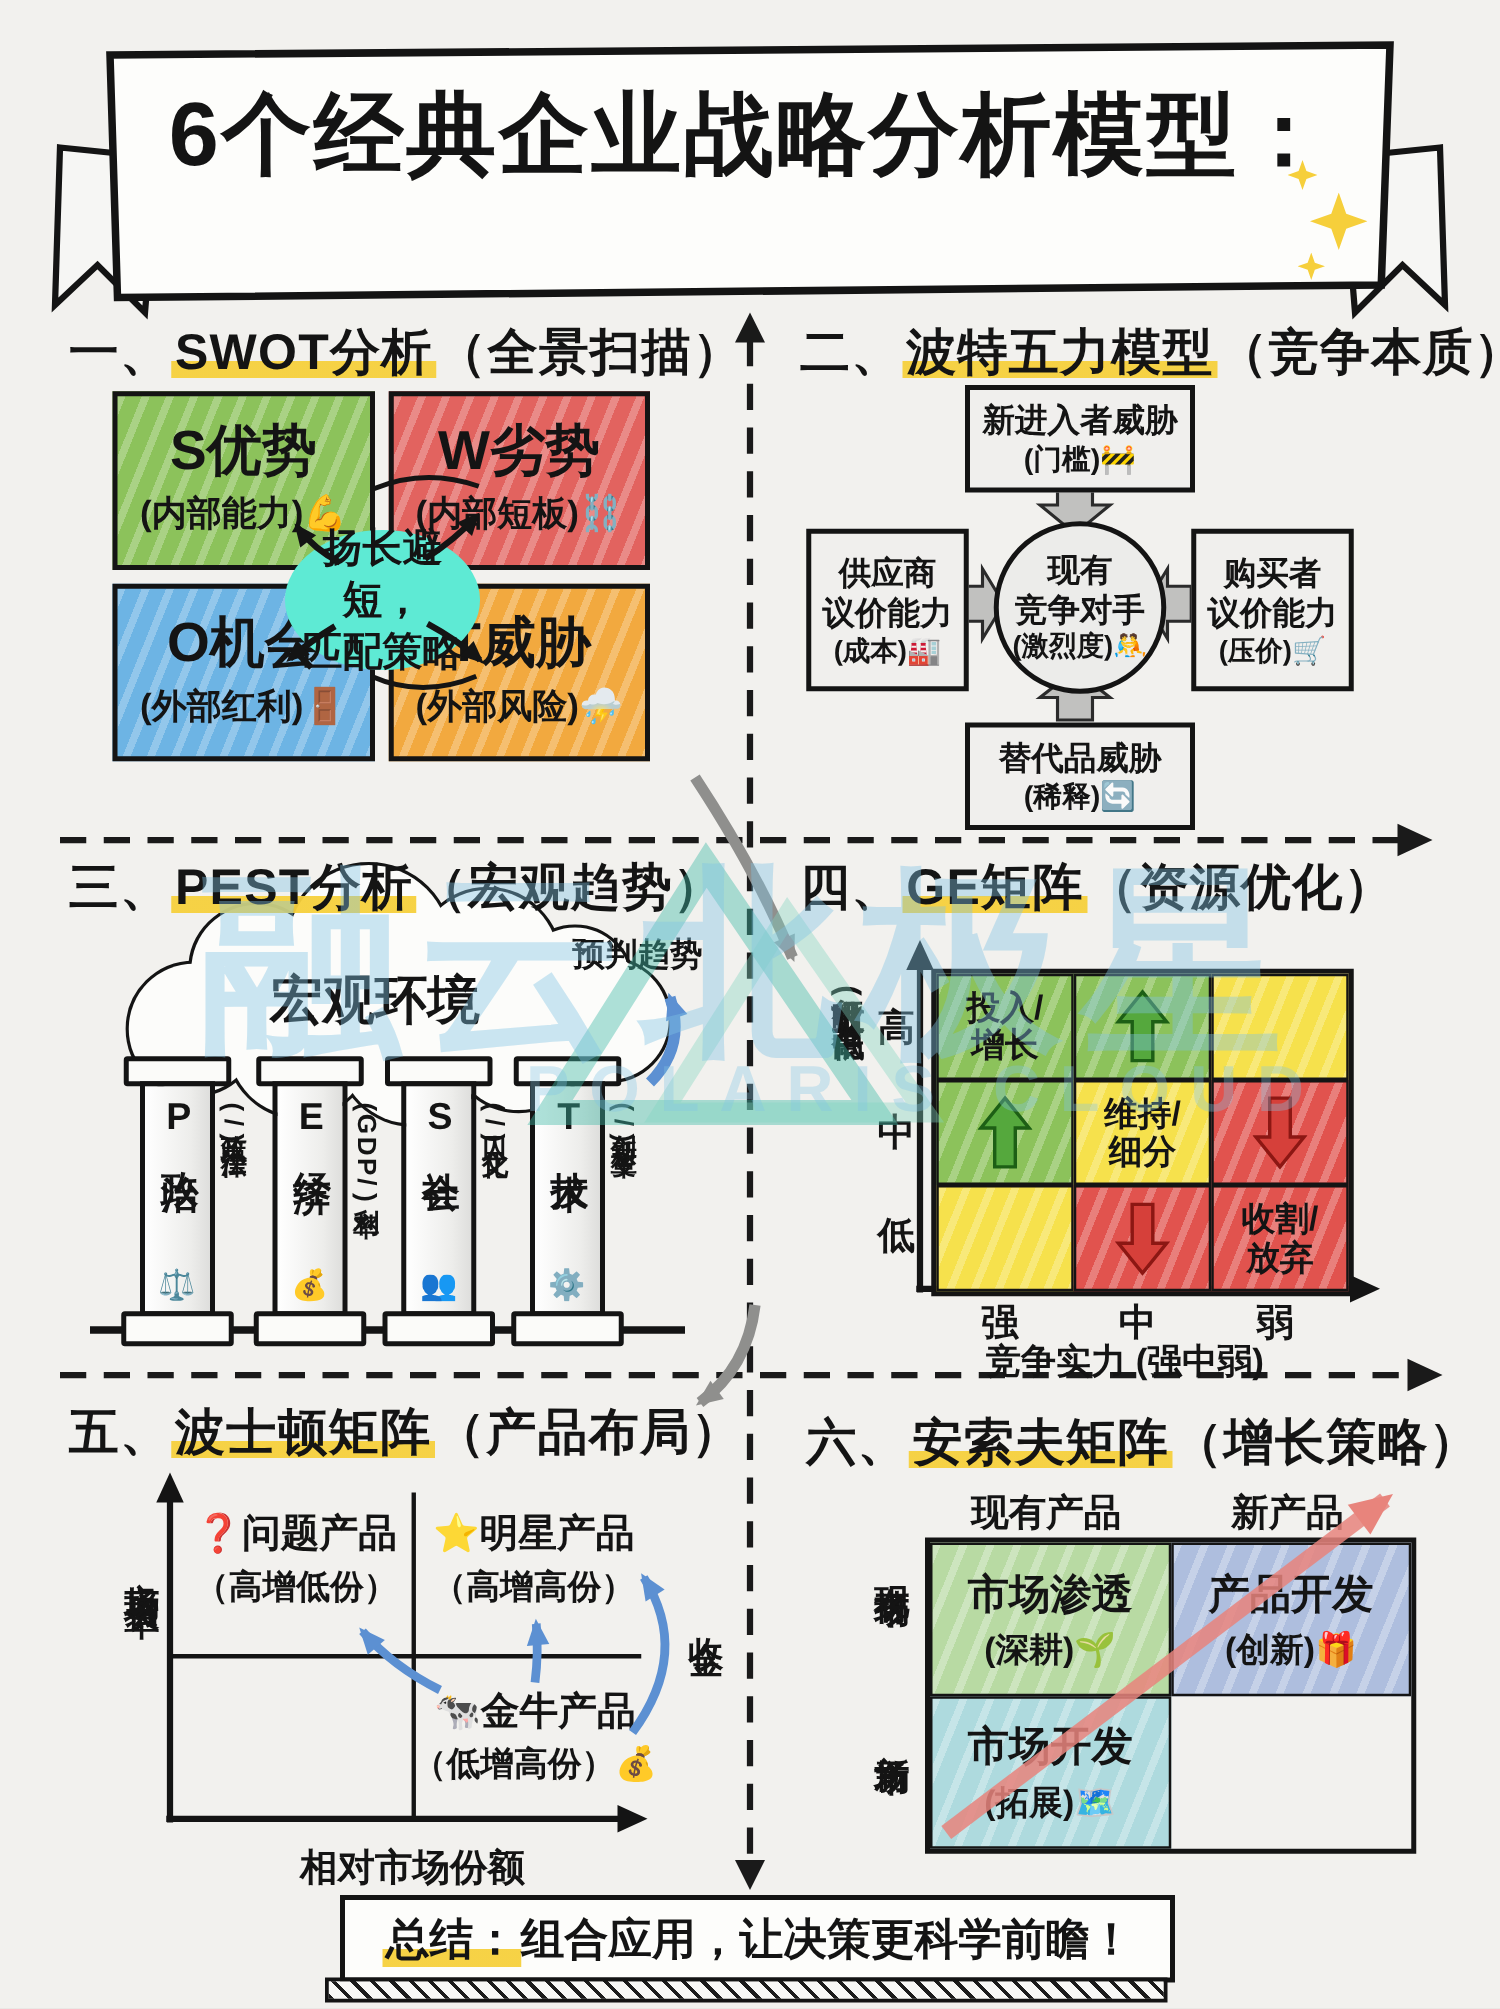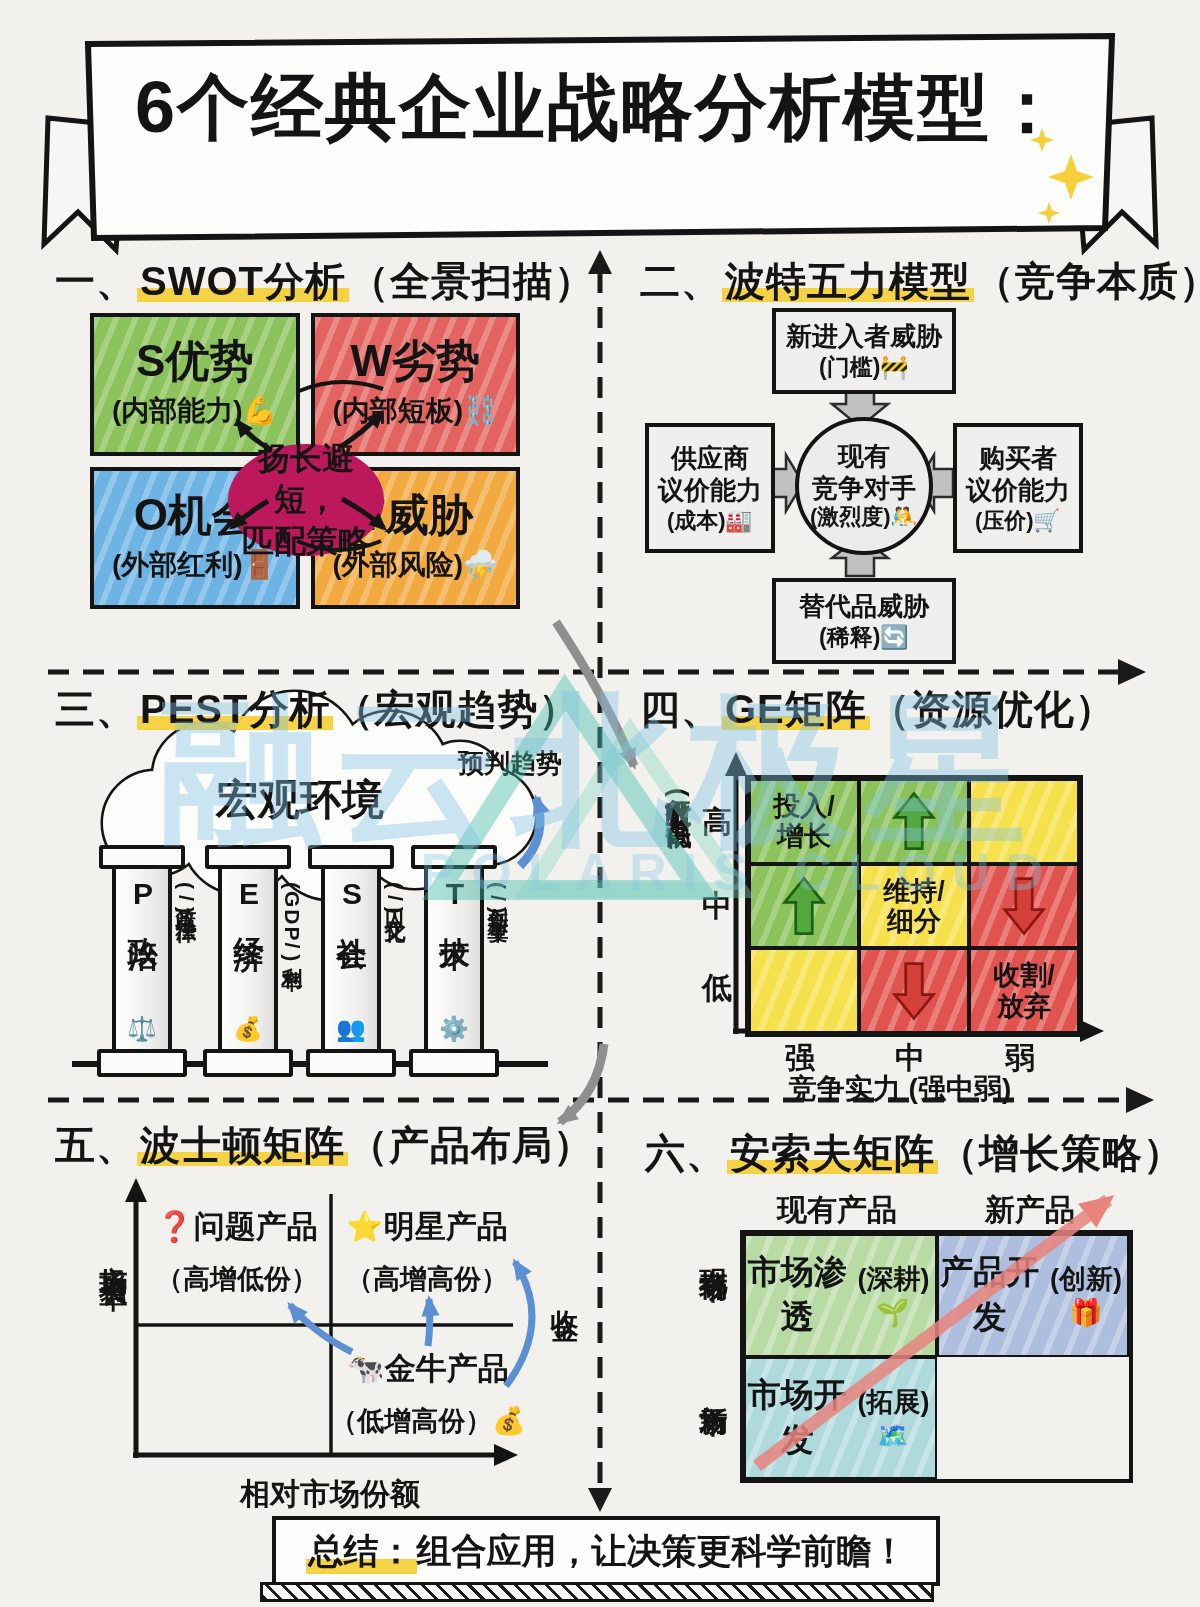--- a/index.html
+++ b/index.html
@@ -16,21 +16,21 @@
   
   .titleline{width:980px;left:110px;text-align:center;font-size:72px;font-weight:900;letter-spacing:2px;white-space:nowrap;}
   .spark{position:absolute;background:#f6cf3b;clip-path:polygon(50% 0,63% 37%,100% 50%,63% 63%,50% 100%,37% 63%,0 50%,37% 37%);}
 
   
   .swotgrid{left:90px;top:313px;width:430px;height:296px;display:grid;grid-template-columns:1fr 1fr;grid-template-rows:1fr 1fr;gap:11px;}
   .qd{border:4px solid #141414;display:flex;flex-direction:column;align-items:center;justify-content:center;gap:8px;text-align:center;}
   .qt{font-size:44px;font-weight:900;line-height:1.05;}
   .qs{font-size:28px;font-weight:900;}
   .hatch{background-image:repeating-linear-gradient(112deg, rgba(255,255,255,.26) 0px, rgba(255,255,255,.26) 6px, rgba(255,255,255,0) 6px, rgba(255,255,255,0) 18px);}
-  .swotcenter{left:228px;top:424px;width:156px;height:112px;background:#be185d;border-radius:50%;display:flex;flex-direction:column;align-items:center;justify-content:center;font-size:32px;font-weight:900;line-height:1.3;text-align:center;margin-top:20px;}
+  .swotcenter{left:228px;top:424px;width:156px;height:112px;background:#5eead4;border-radius:50%;display:flex;flex-direction:column;align-items:center;justify-content:center;font-size:32px;font-weight:900;line-height:1.3;text-align:center;}
 
   
   .pbox{background:#f0efed;border:4px solid #141414;display:flex;flex-direction:column;align-items:center;justify-content:center;line-height:1.25;text-align:center;font-weight:900;}
   .pl1{font-size:26px;} .pl2{font-size:23px;} .pl3{font-size:22px;}
   .pcircle{left:795px;top:417px;width:130px;height:130px;border:4px solid #141414;border-radius:50%;background:#ececea;display:flex;flex-direction:column;align-items:center;justify-content:center;line-height:1.22;text-align:center;font-weight:900;}
 
   
   .cloudlabel{left:185px;top:772px;width:230px;text-align:center;font-size:42px;font-weight:900;}
   .trendlabel{left:458px;top:746px;font-size:26px;font-weight:900;white-space:nowrap;}
   .pillar{top:845px;width:94px;display:flex;flex-direction:column;align-items:center;}
@@ -47,32 +47,32 @@
   .gegrid{left:745px;top:775px;width:330px;height:254px;display:grid;grid-template-columns:1fr 1fr 1fr;grid-template-rows:1fr 1fr 1fr;border:4px solid #141414;}
   .gec{border:2px solid #141414;display:flex;flex-direction:column;align-items:center;justify-content:center;font-size:27px;font-weight:900;line-height:1.12;text-align:center;}
   .ge-g{background-color:#8cc25b;} .ge-y{background-color:#f6e14c;} .ge-r{background-color:#e1534e;}
   .getick{font-size:30px;font-weight:900;}
   .geylab{left:662px;top:778px;height:260px;font-size:26px;letter-spacing:2px;}
   .gextitle{left:730px;top:1070px;width:340px;text-align:center;font-size:28px;font-weight:900;white-space:nowrap;}
 
   
   .bcgylab{left:94px;top:1243px;font-size:28px;letter-spacing:4px;}
   .bcgxlab{left:205px;top:1474px;width:250px;text-align:center;font-size:30px;font-weight:900;}
-  .bq{display:flex;flex-direction:column;align-items:center;gap:13px;text-align:center;font-weight:900;}
+  .bq{display:flex;flex-direction:column;align-items:center;gap:3px;text-align:center;font-weight:900;}
   .bqt{font-size:31px;white-space:nowrap;}
   .bqs{font-size:27px;white-space:nowrap;}
   .bqi{font-size:30px;}
   .qmark{color:#d23b36;} .starc{color:#f0c93c;}
   .flowlab{left:545px;top:1288px;font-size:28px;letter-spacing:4px;}
 
   
   .anscol{top:1190px;width:170px;text-align:center;font-size:30px;font-weight:900;white-space:nowrap;}
   .ansrow{left:694px;font-size:28px;letter-spacing:2px;}
   .ansgrid{left:740px;top:1230px;width:385px;height:245px;display:grid;grid-template-columns:1fr 1fr;grid-template-rows:1fr 1fr;border:4px solid #141414;}
-  .ansc{border:2px solid #141414;display:flex;flex-direction:row;align-items:center;justify-content:center;gap:4px;text-align:center;font-weight:900;}
+  .ansc{border:2px solid #141414;display:flex;flex-direction:column;align-items:center;justify-content:center;gap:4px;text-align:center;font-weight:900;}
   .anst{font-size:33px;} .anss{font-size:27px;}
   .ans-g{background-color:#b8daa3;} .ans-b{background-color:#aebede;justify-content:center;} .ans-c{background-color:#aedade;} .ans-p{background-color:#f2b9b5;}
   .hatch2{background-image:repeating-linear-gradient(112deg, rgba(255,255,255,.30) 0px, rgba(255,255,255,.30) 6px, rgba(255,255,255,0) 6px, rgba(255,255,255,0) 20px);}
 
   
   .sumbox{left:272px;top:1516px;width:660px;height:62px;background:#fdfdfb;border:4px solid #141414;display:flex;align-items:center;justify-content:center;font-size:35px;font-weight:900;white-space:nowrap;}
   .sumhatch{left:260px;top:1582px;width:668px;height:14px;border:3px solid #141414;background:repeating-linear-gradient(45deg,#1c1c1c 0 3px,#f8f8f6 3px 11px);}
 
   
   .wmtext{position:absolute;left:80px;top:690px;width:1040px;text-align:center;font-size:162px;font-weight:900;letter-spacing:14px;color:rgba(128,196,228,.40);line-height:1;white-space:nowrap;}

